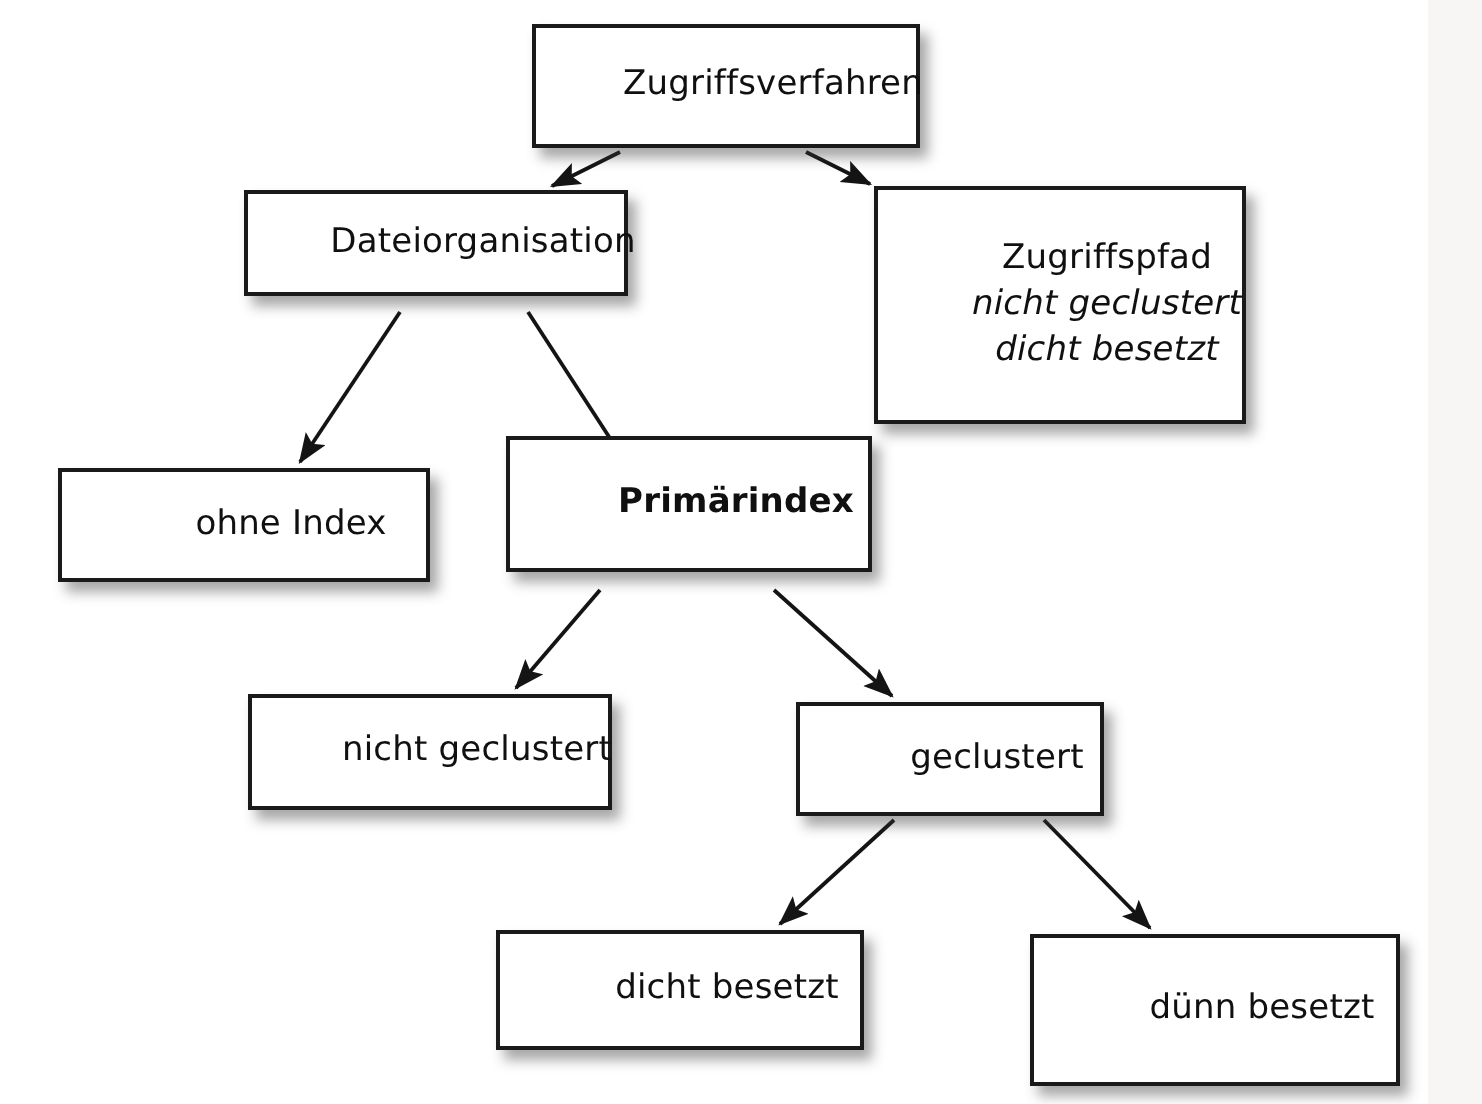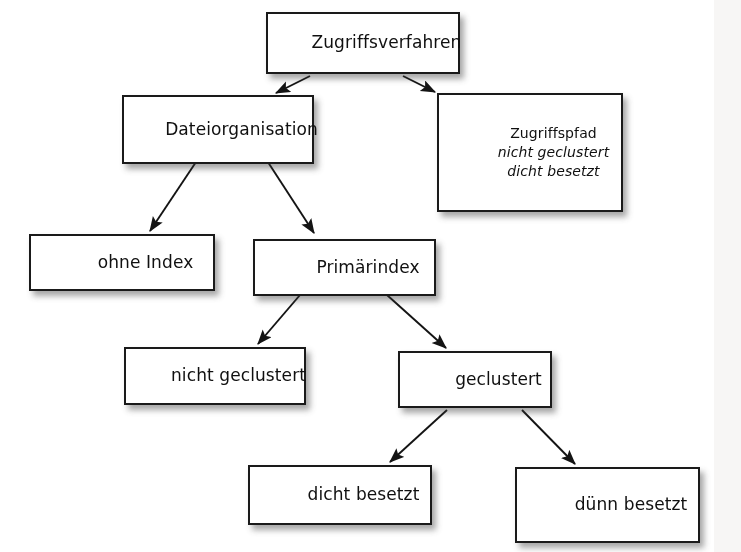--- a/index.html
+++ b/index.html
@@ -51,21 +51,21 @@
     padding-left: 47px;
   }
   .node .line {
     display: block;
     white-space: nowrap;
   }
   .node .line.italic {
     font-style: italic;
   }
   .node-multi {
-    font-size: 14px;
+    font-size: 17px;
     line-height: 1.36;
   }
 </style>
 </head>
 <body>
 
 <div id="canvas">
 
   <div class="right-strip"></div>
 
@@ -85,35 +85,35 @@
       <line x1="387" y1="295" x2="446" y2="348"></line>
       <line x1="447" y1="410" x2="390" y2="462"></line>
       <line x1="522" y1="410" x2="575" y2="464"></line>
     </g>
   </svg>
 
   <div class="node" style="left:266px; top:12px; width:194px; height:62px;">
     <span class="line">Zugriffsverfahren</span>
   </div>
 
-  <div class="node" style="left:122px; top:95px; width:192px; height:69px;align-items:center;">
+  <div class="node" style="left:122px; top:95px; width:192px; height:53px;align-items:center;">
     <span class="line">Dateiorganisation</span>
   </div>
 
   <div class="node node-multi" style="left:437px; top:93px; width:186px; height:119px;">
     <span class="line">Zugriffspfad</span>
     <span class="line italic">nicht geclustert</span>
     <span class="line italic">dicht besetzt</span>
   </div>
 
   <div class="node" style="left:29px; top:234px; width:186px; height:57px;">
     <span class="line">ohne Index</span>
   </div>
 
-  <div class="node" style="left:253px; top:239px; width:183px; height:57px;">
+  <div class="node" style="left:253px; top:218px; width:183px; height:68px;font-weight:bold;">
     <span class="line">Primärindex</span>
   </div>
 
   <div class="node" style="left:124px; top:347px; width:182px; height:58px;">
     <span class="line">nicht geclustert</span>
   </div>
 
   <div class="node" style="left:398px; top:351px; width:154px; height:57px;">
     <span class="line">geclustert</span>
   </div>

